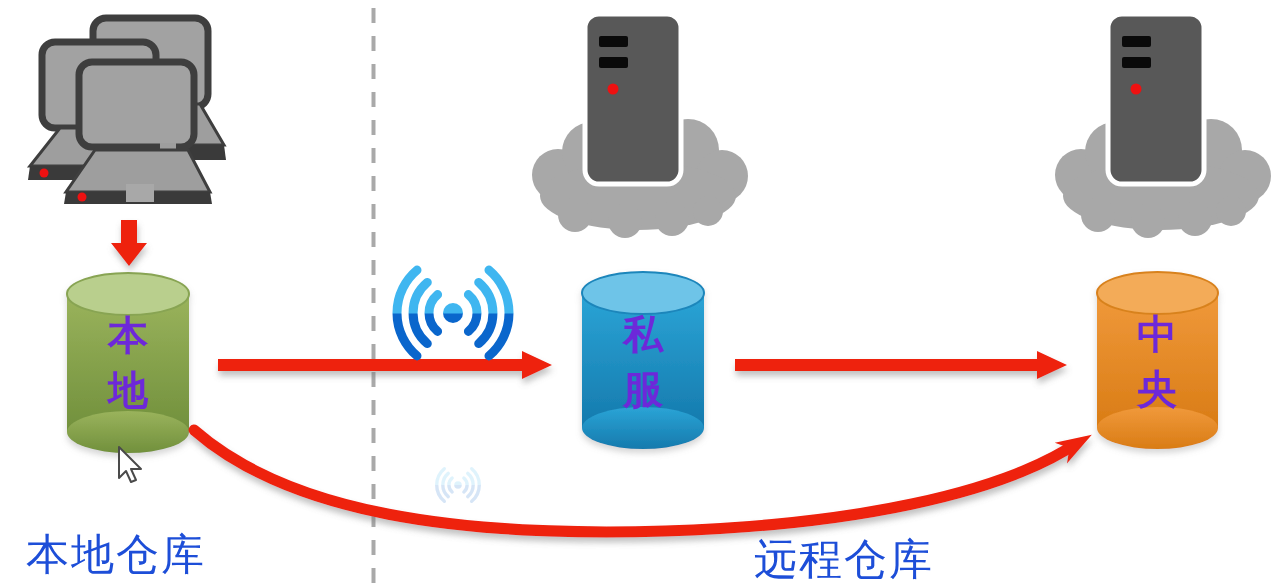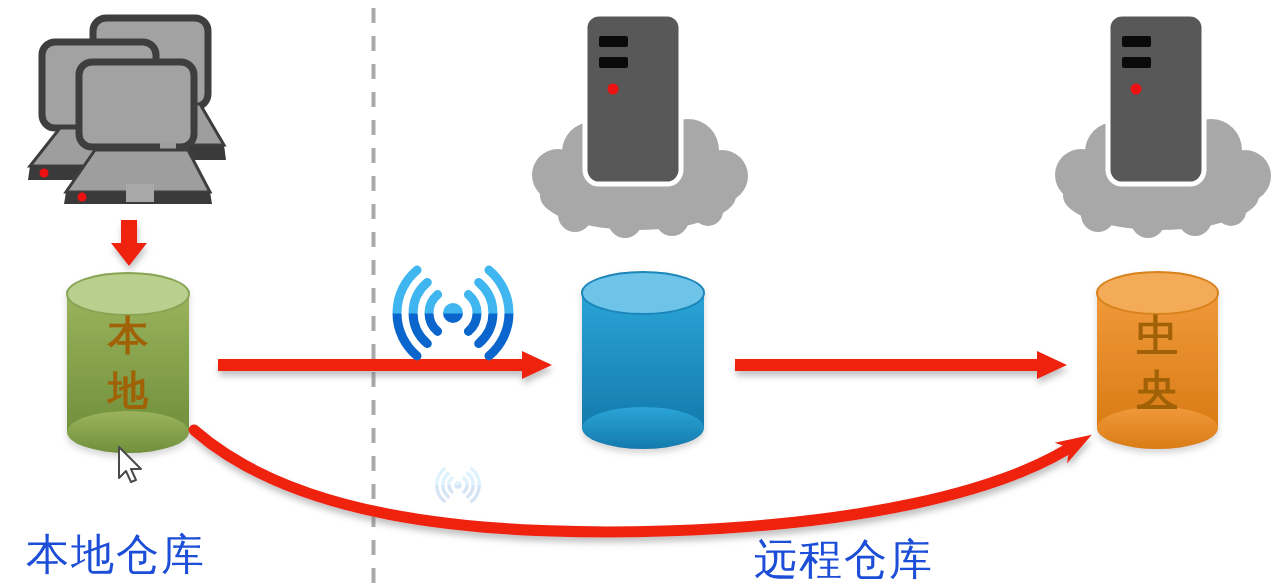--- a/index.html
+++ b/index.html
@@ -8,37 +8,37 @@
     width:1273px; height:587px;
     background:#ffffff;
     overflow:hidden;
     font-family:"DejaVu Sans", sans-serif;
   }
   #diagram-svg { position:absolute; left:0; top:0; }
   .cyl-label {
     position:absolute;
     width:46px;
     text-align:center;
-    color:#a16207;
+    color:#6d28d9;
     font-weight:bold;
     font-size:40px;
     line-height:55px;
     word-break:break-all;
     user-select:none;
   }
   .section-label {
     position:absolute;
     color:#1d4ed8;
     font-size:43px;
     letter-spacing:2px;
     user-select:none;
   }
   #local-cylinder-label   { left:105px;  top:308px; }
   #private-cylinder-label { left:620px;  top:307px; }
-  #central-cylinder-label { left:1134px; top:307px;text-decoration:underline; }
+  #central-cylinder-label { left:1134px; top:307px; }
   #local-section-label    { left:26px;  top:526px; }
   #remote-section-label   { left:754px; top:531px; }
 </style>
 </head>
 <body>
 
 <div id="canvas">
 
   <svg id="diagram-svg" width="1273" height="587" viewBox="0 0 1273 587" xmlns="http://www.w3.org/2000/svg">
 
@@ -150,17 +150,18 @@
       <path d="M194,430 C290,514 460,537 665,531 C860,525 995,492 1066,450" fill="none" stroke="#ee2211" stroke-width="11" stroke-linecap="round" marker-end="url(#curveHead)"></path>
     </g>
 
     <use href="#wifi-shape" transform="translate(453,313)"></use>
     <use href="#wifi-shape" transform="translate(458,485) scale(0.38)" opacity="0.16"></use>
 
     <path d="M119,447 L119,478 L126,471 L131,482 L136,480 L131,469 L141,469 Z" fill="#ffffff" stroke="#4a4a4a" stroke-width="2" stroke-linejoin="round"></path>
   </svg>
 
   <div class="cyl-label" id="local-cylinder-label">本地</div>
+  <div class="cyl-label" id="private-cylinder-label">私服</div>
   <div class="cyl-label" id="central-cylinder-label">中央</div>
 
   <div class="section-label" id="local-section-label">本地仓库</div>
   <div class="section-label" id="remote-section-label">远程仓库</div>
 </div>
 
 </body></html>

